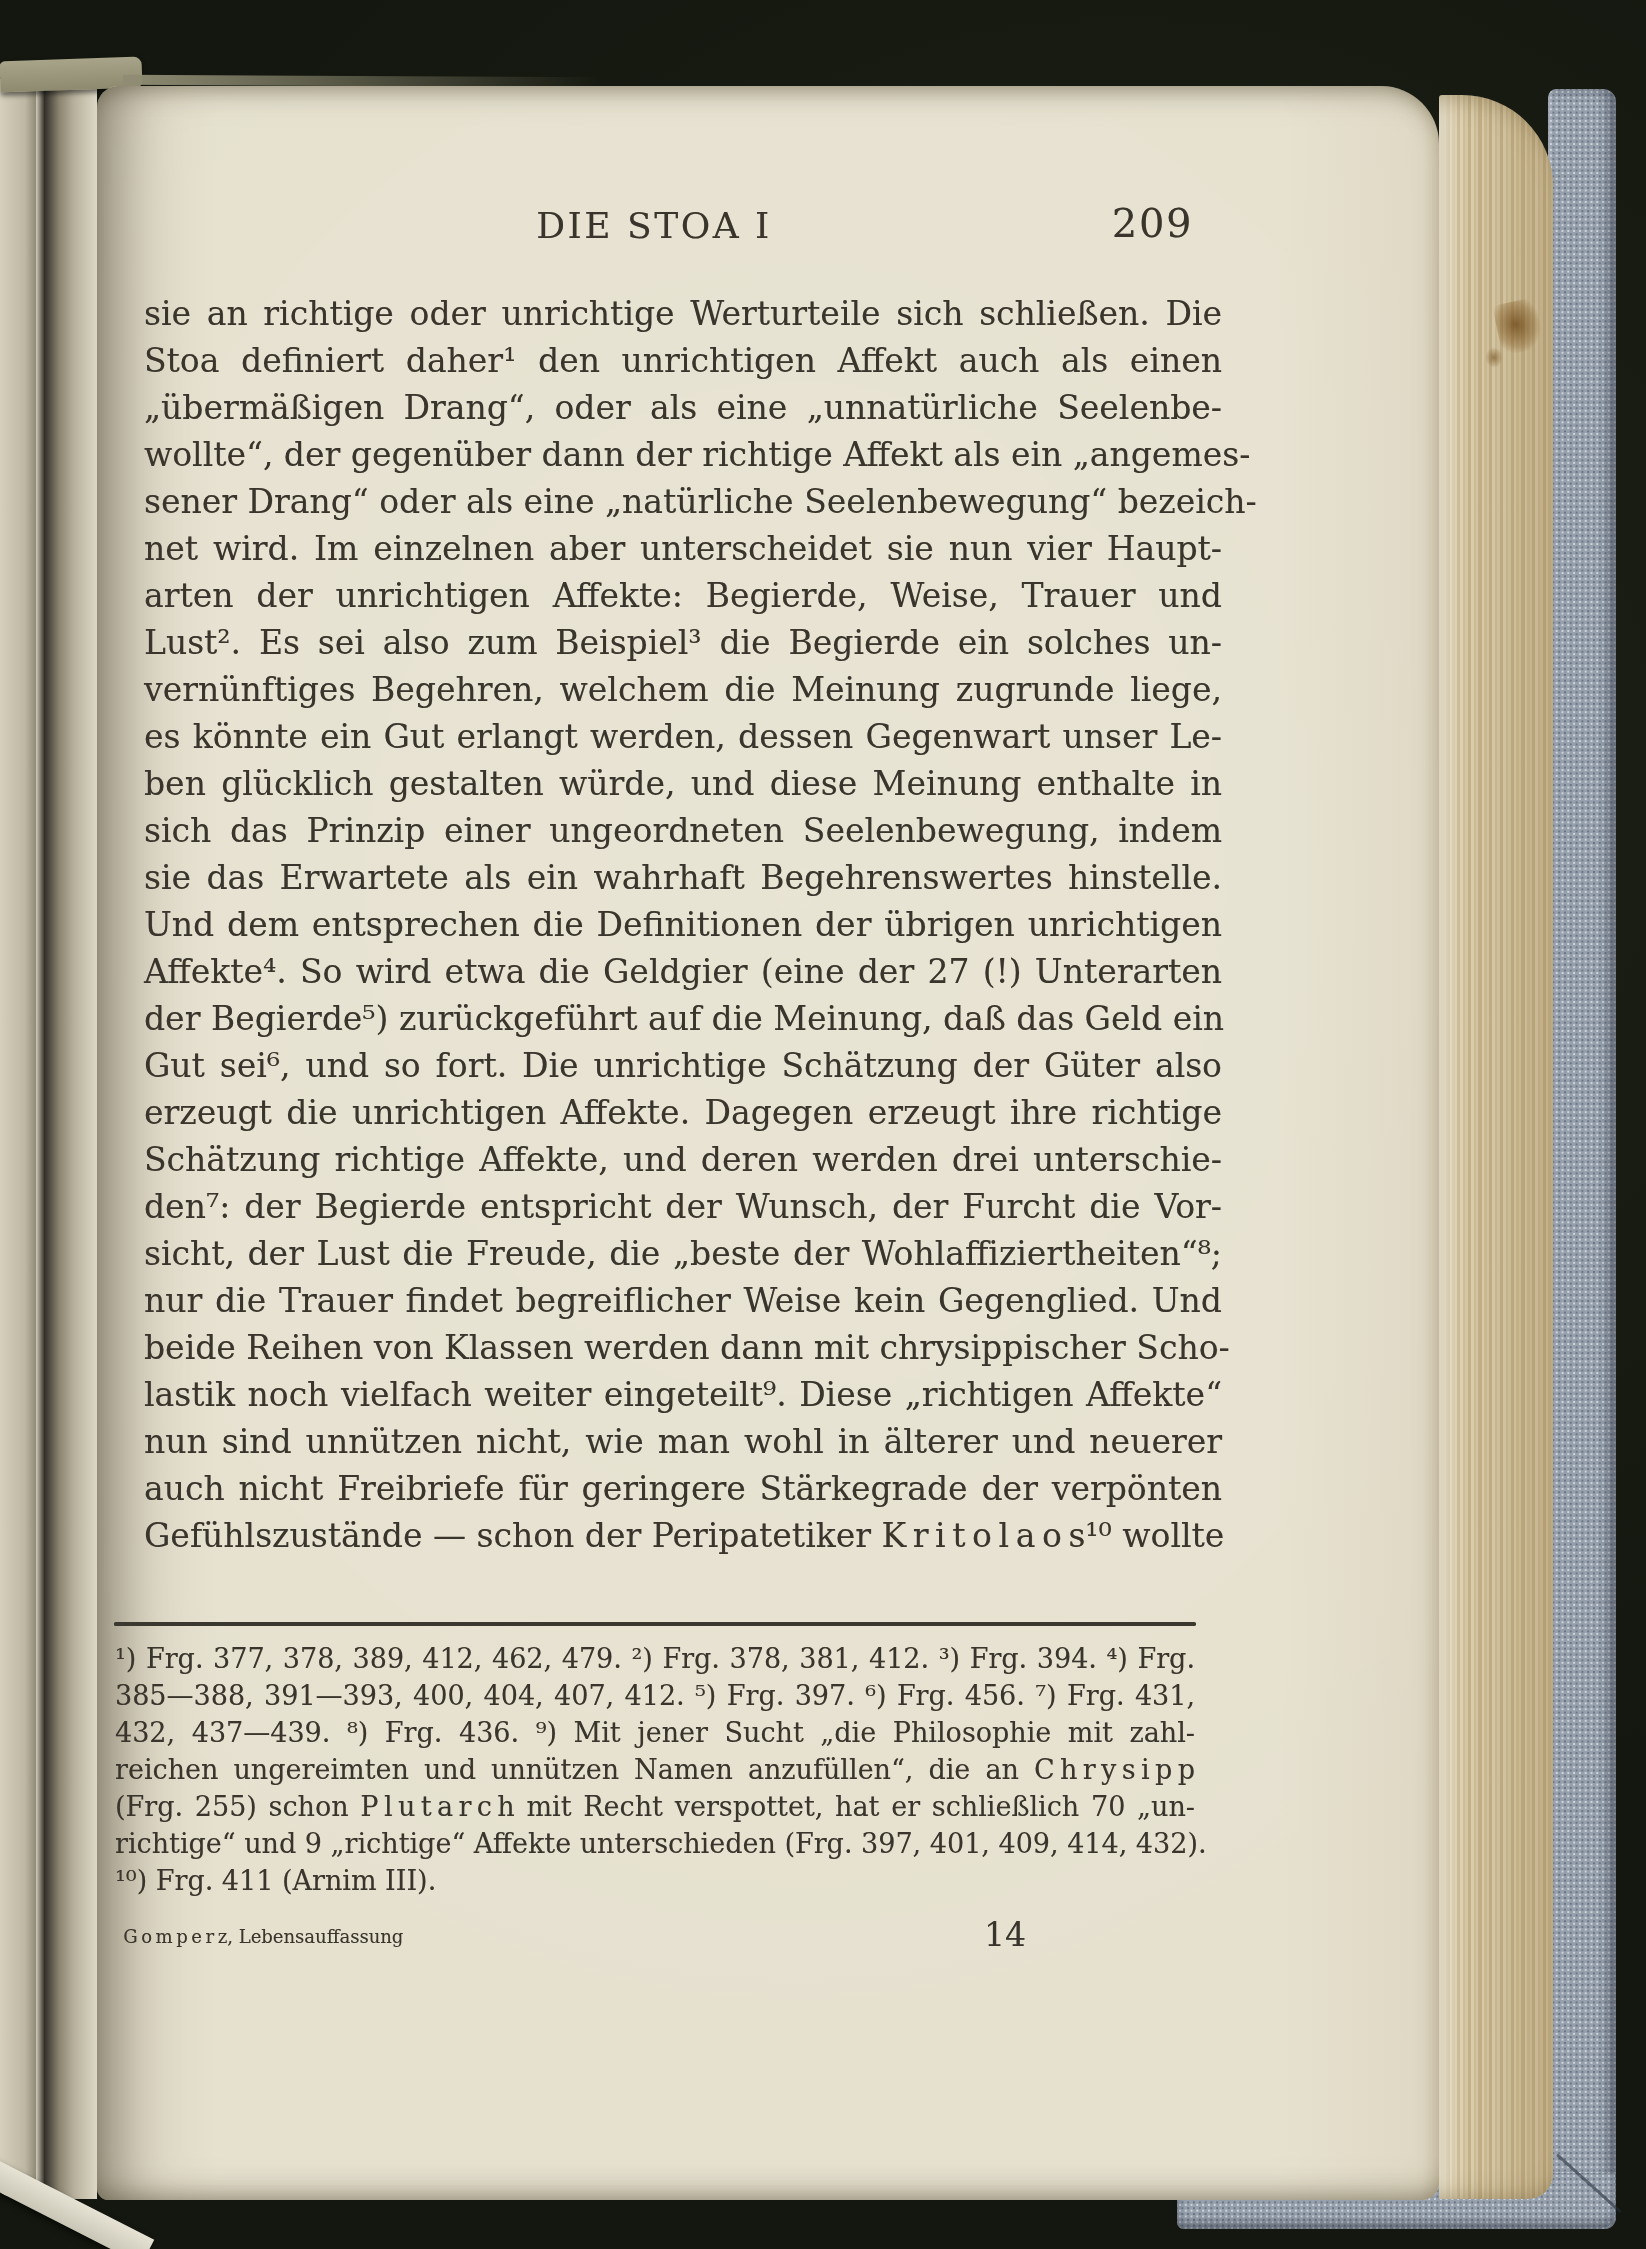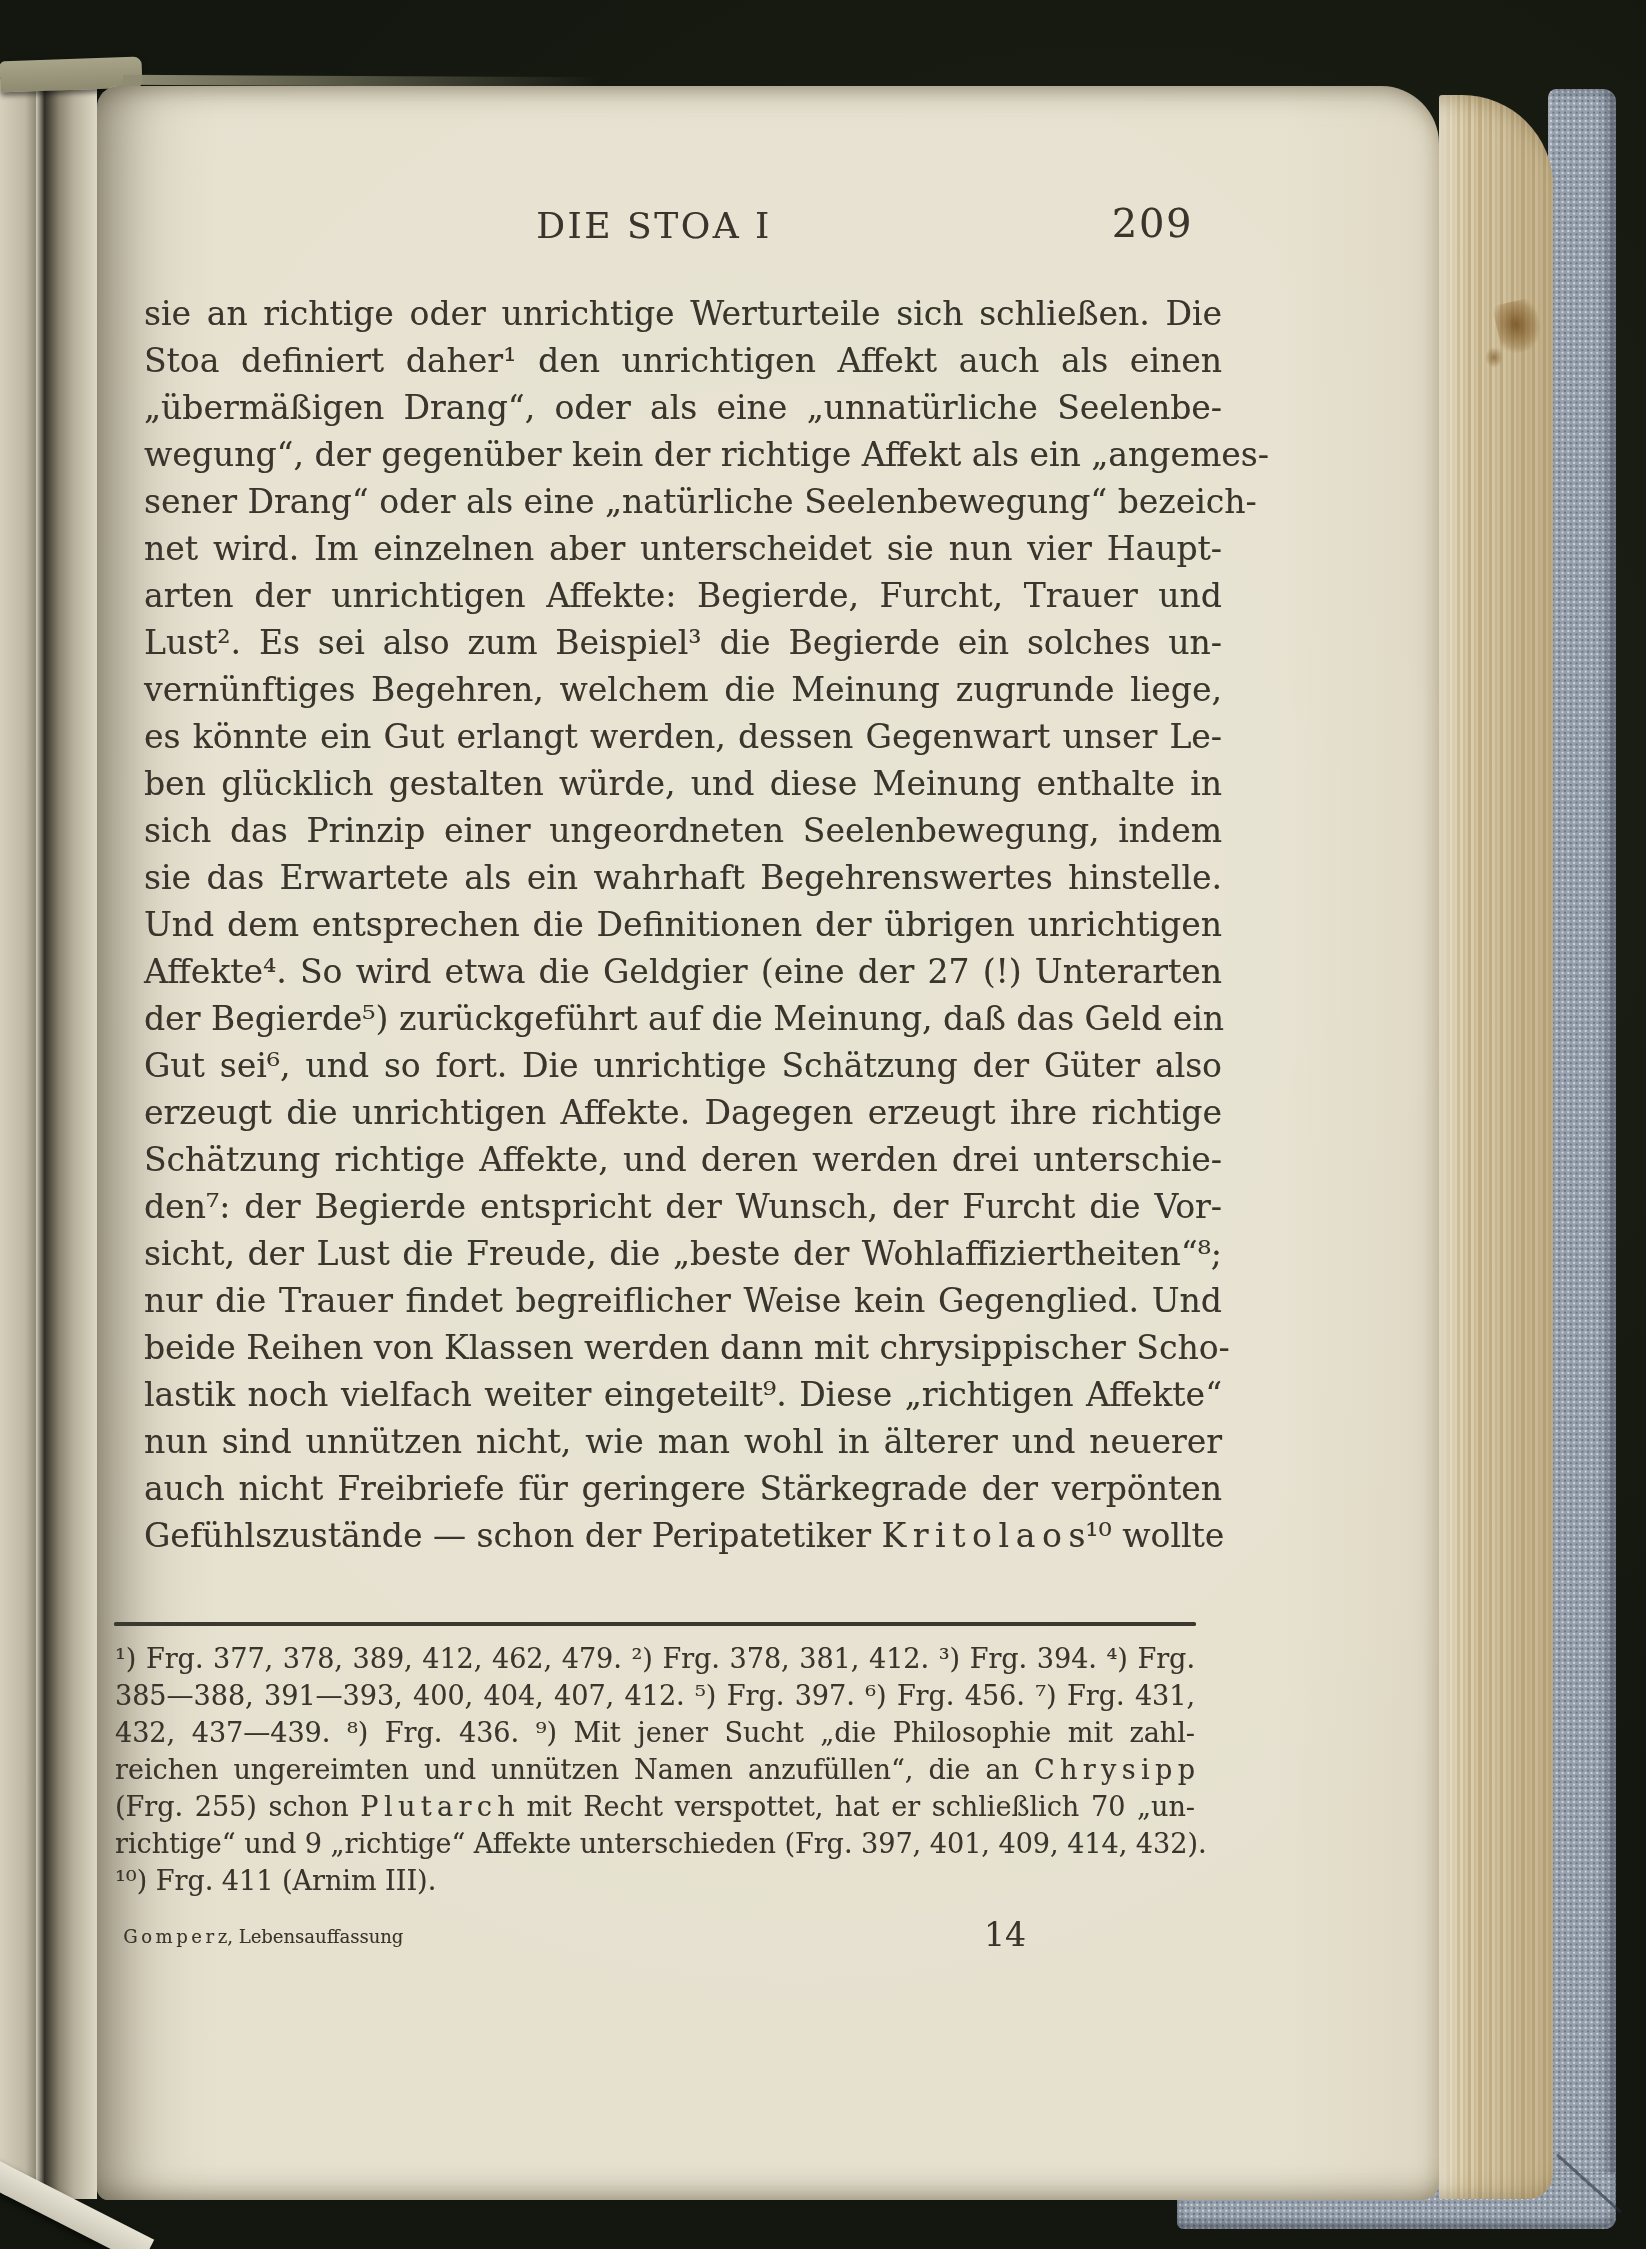--- a/index.html
+++ b/index.html
@@ -162,24 +162,24 @@
 
     <div class="running-head">
       <span class="rh-title">DIE STOA I</span>
       <span class="rh-num">209</span>
     </div>
 
     <div class="body-text">
       <div class="bl">sie an richtige oder unrichtige Werturteile sich schließen. Die</div>
       <div class="bl">Stoa definiert daher¹ den unrichtigen Affekt auch als einen</div>
       <div class="bl">„übermäßigen Drang“, oder als eine „unnatürliche Seelenbe-</div>
-      <div class="bl">wegung“, der gegenüber kein der richtige Affekt als ein „angemes-</div>
+      <div class="bl">wollte“, der gegenüber dann der richtige Affekt als ein „angemes-</div>
       <div class="bl">sener Drang“ oder als eine „natürliche Seelenbewegung“ bezeich-</div>
       <div class="bl">net wird. Im einzelnen aber unterscheidet sie nun vier Haupt-</div>
-      <div class="bl">arten der unrichtigen Affekte: Begierde, Furcht, Trauer und</div>
+      <div class="bl">arten der unrichtigen Affekte: Begierde, Weise, Trauer und</div>
       <div class="bl">Lust². Es sei also zum Beispiel³ die Begierde ein solches un-</div>
       <div class="bl">vernünftiges Begehren, welchem die Meinung zugrunde liege,</div>
       <div class="bl">es könnte ein Gut erlangt werden, dessen Gegenwart unser Le-</div>
       <div class="bl">ben glücklich gestalten würde, und diese Meinung enthalte in</div>
       <div class="bl">sich das Prinzip einer ungeordneten Seelenbewegung, indem</div>
       <div class="bl">sie das Erwartete als ein wahrhaft Begehrenswertes hinstelle.</div>
       <div class="bl">Und dem entsprechen die Definitionen der übrigen unrichtigen</div>
       <div class="bl">Affekte⁴. So wird etwa die Geldgier (eine der 27 (!) Unterarten</div>
       <div class="bl">der Begierde⁵) zurückgeführt auf die Meinung, daß das Geld ein</div>
       <div class="bl">Gut sei⁶, und so fort. Die unrichtige Schätzung der Güter also</div>

